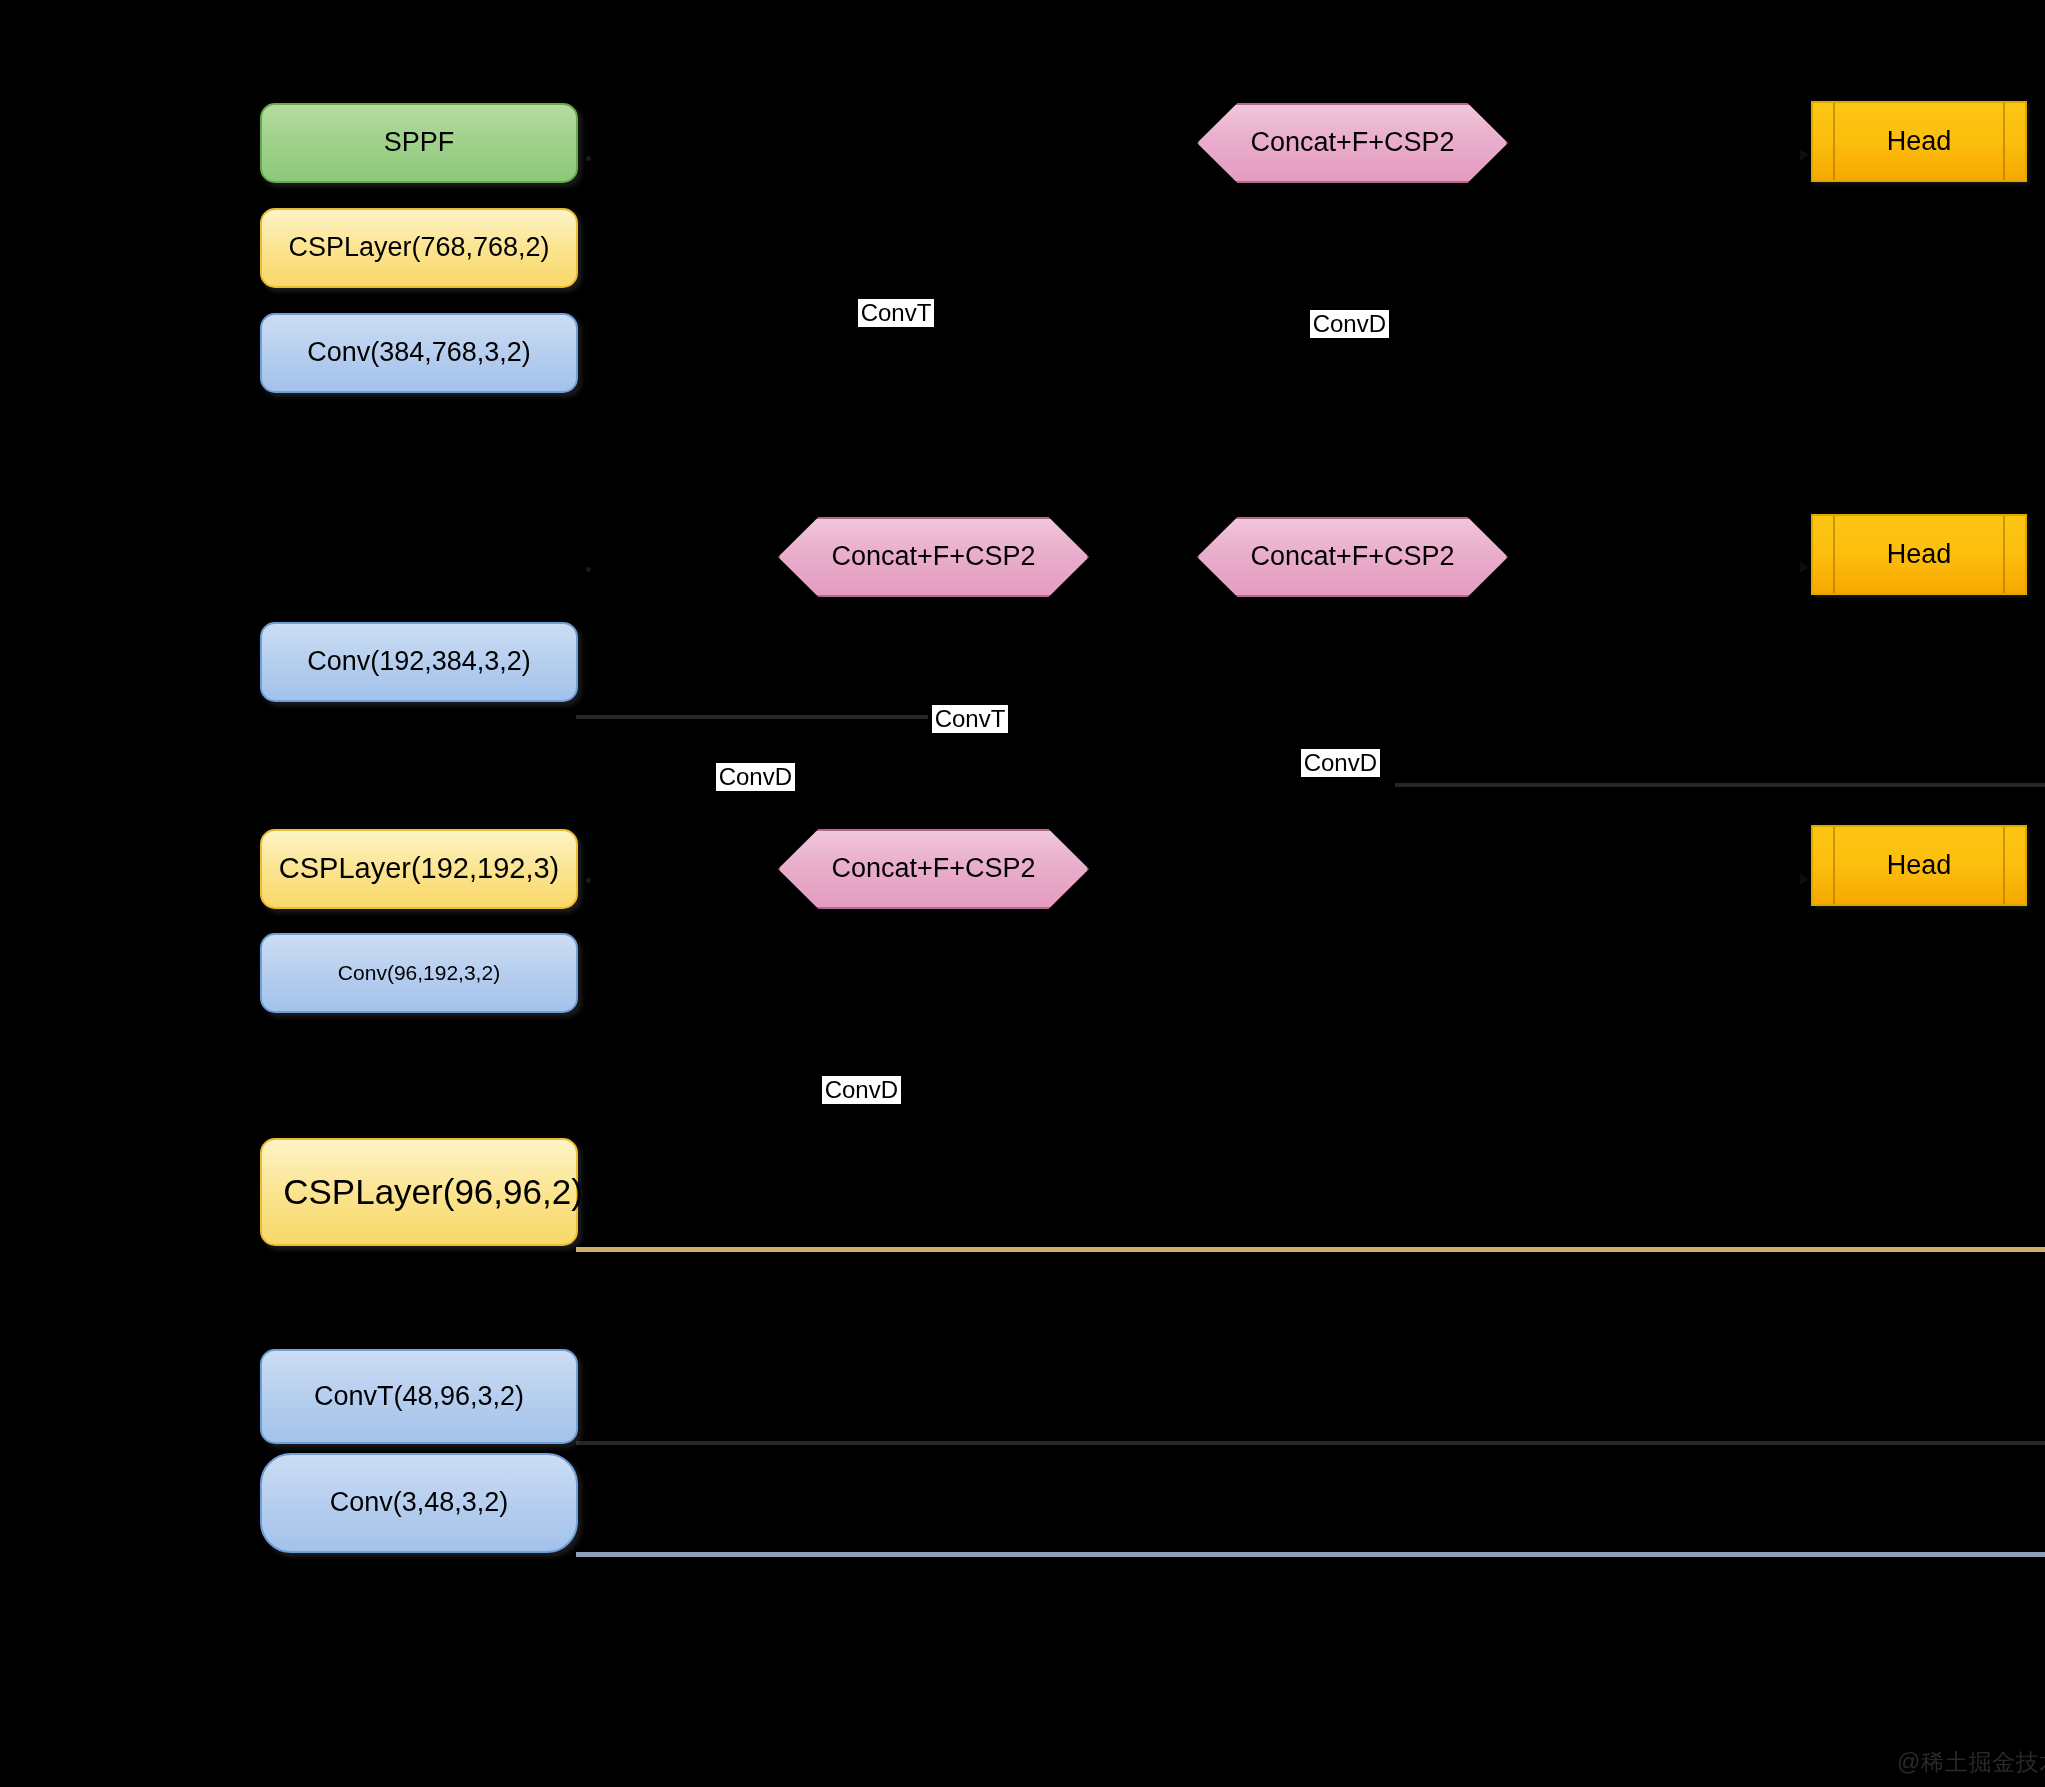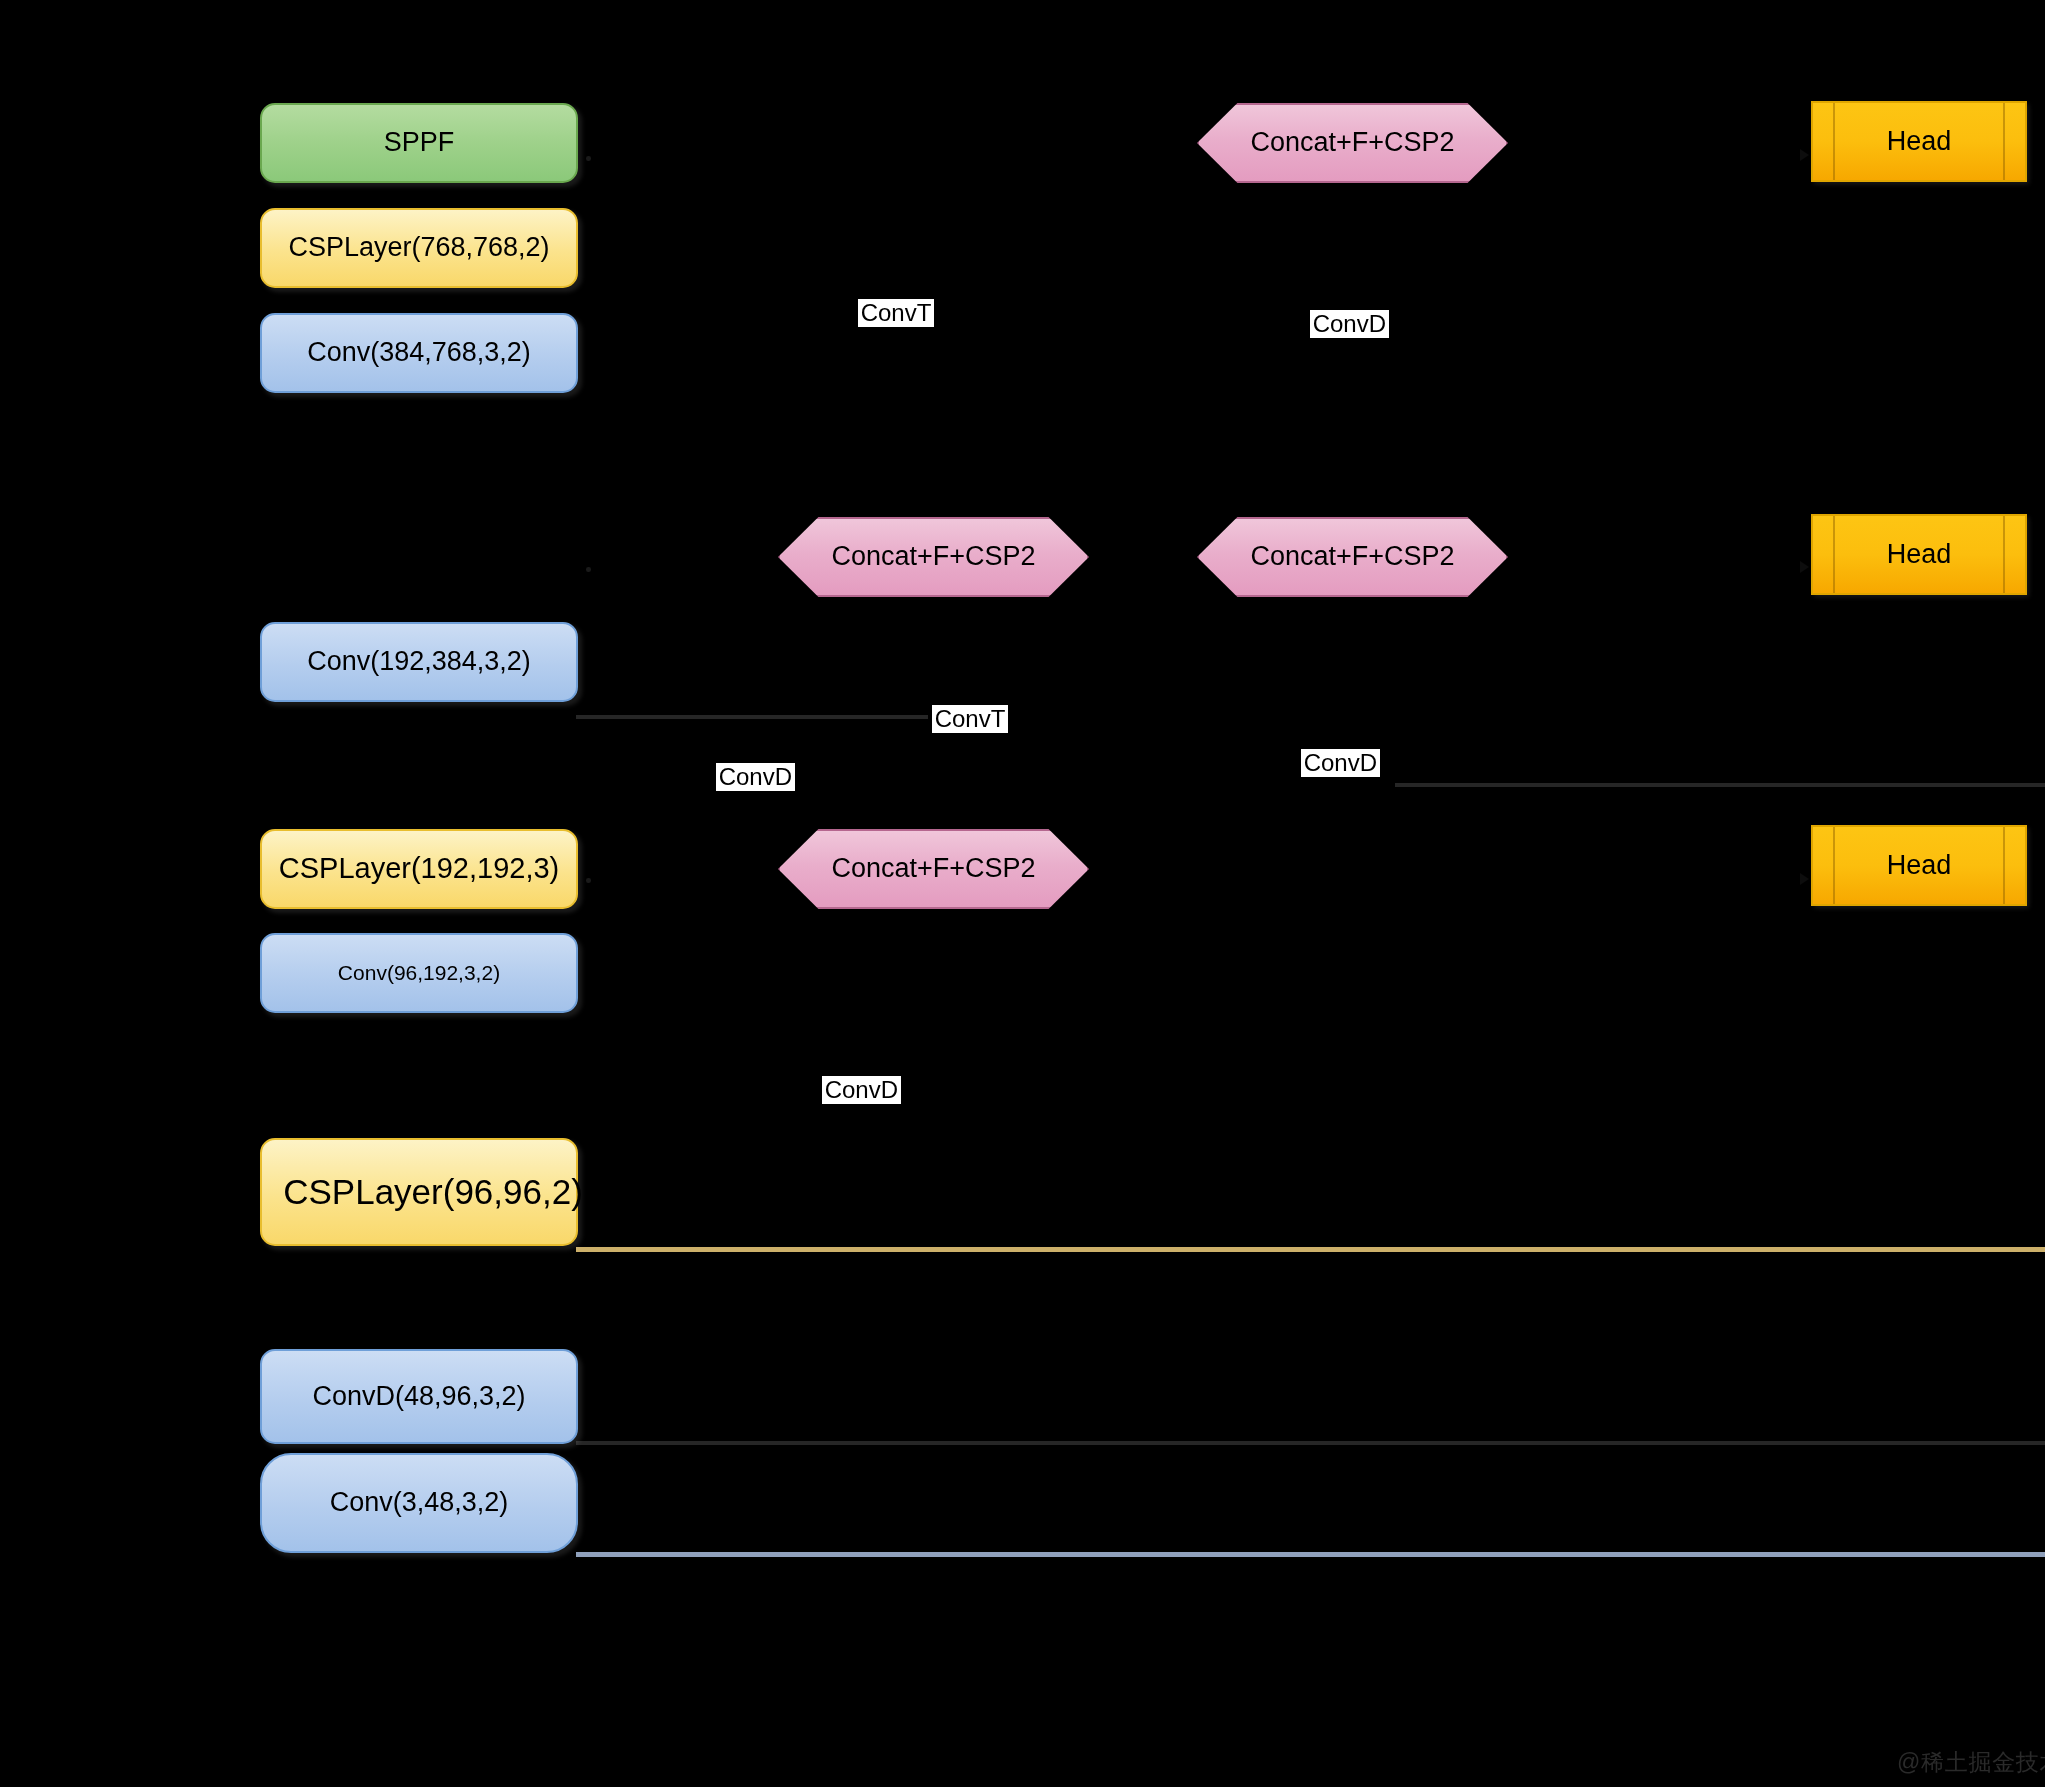--- a/index.html
+++ b/index.html
@@ -164,21 +164,21 @@
 
   <div class="node rrect blueb" style="left:233px;top:933px;width:318px;height:80px;font-size:21px;">
     <span>Conv(96,192,3,2)</span>
   </div>
 
   <div class="node rrect yellowb" style="left:233px;top:1138px;width:318px;height:108px;font-size:35px;padding-left:28px;">
     <span>CSPLayer(96,96,2)</span>
   </div>
 
   <div class="node rrect blueb" style="left:233px;top:1349px;width:318px;height:95px;font-size:27px;">
-    <span>ConvD(48,96,3,2)</span>
+    <span>ConvT(48,96,3,2)</span>
   </div>
 
   <div class="node rrect blueb" style="left:233px;top:1453px;width:318px;height:100px;font-size:27px;border-radius:31px;">
     <span>Conv(3,48,3,2)</span>
   </div>
 
 
   <div class="node hex" style="left:1170px;top:103px;width:311px;height:80px;font-size:27px;">
     <span>Concat+F+CSP2</span>
   </div>

